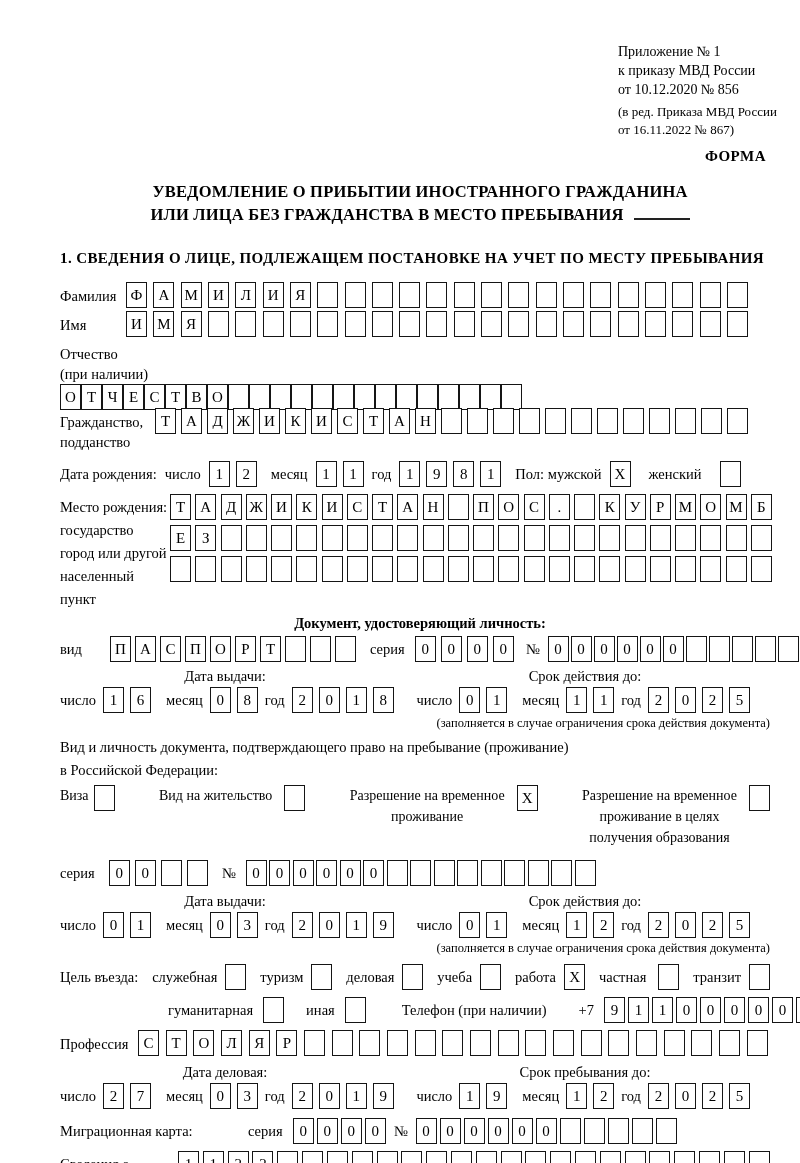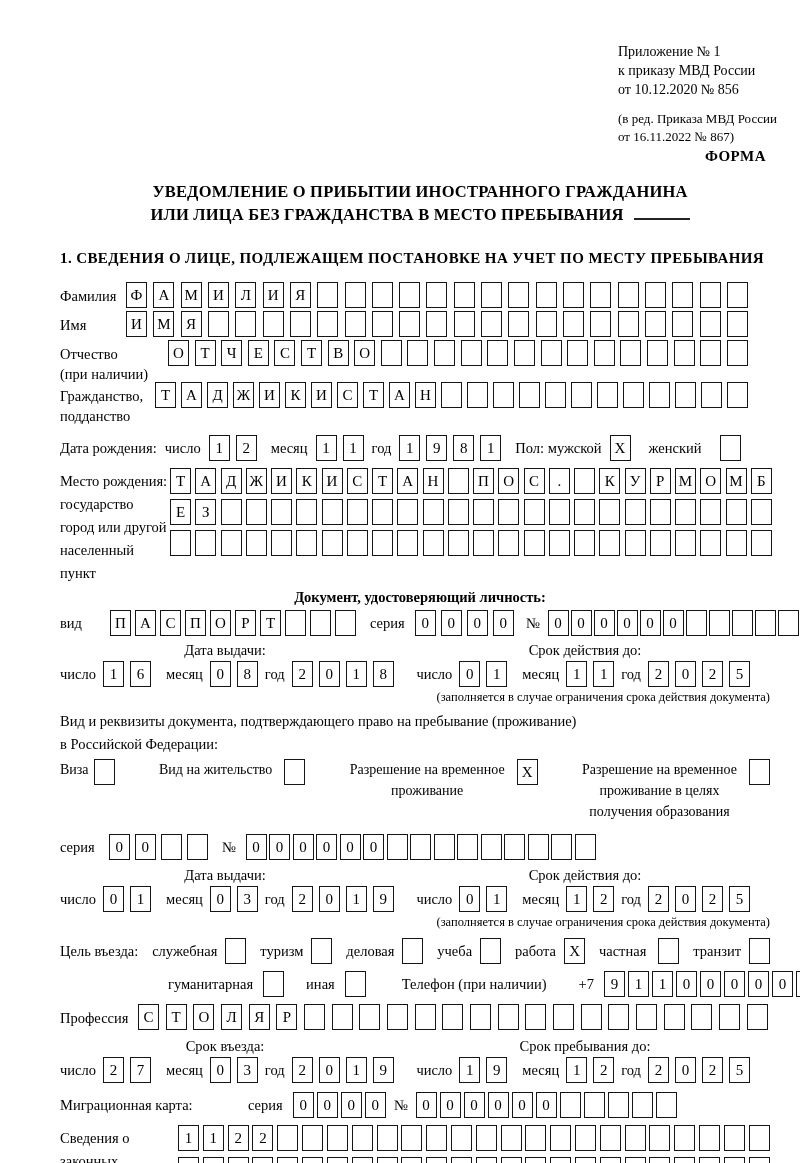--- a/index.html
+++ b/index.html
@@ -4,21 +4,21 @@
 <style>
   html,body{margin:0;padding:0;background:#e8e8e8;}
   .page{
     width:800px;height:1163px;background:#ffffff;position:relative;
     font-family:"Liberation Serif","DejaVu Serif",serif;color:#000;
     margin:0 auto;overflow:hidden;box-sizing:border-box;
   }
   .content{padding:40px 20px 0 60px;box-sizing:border-box;position:relative;}
   
   .annex{position:absolute;left:618px;top:42px;width:178px;font-size:14px;line-height:19px;}
-  .annex .sub{font-size:13px;line-height:18px;margin-top:11px;}
+  .annex .sub{font-size:13px;line-height:18px;margin-top:4px;}
   .forma{position:absolute;right:34px;top:148px;font-size:15px;font-weight:bold;letter-spacing:.5px;}
   
   .title{margin-top:140px;text-align:center;font-weight:bold;font-size:16.5px;line-height:23px;letter-spacing:.2px;}
   .blank-line{display:inline-block;width:56px;border-bottom:2px solid #222;height:14px;margin-left:10px;vertical-align:baseline;}
   .sec-heading{margin-top:24px;font-weight:bold;font-size:15px;letter-spacing:.4px;}
   
   .cell{
     width:21px;height:26px;border:1.6px solid #151515;box-sizing:border-box;
     display:flex;align-items:center;justify-content:center;
     font-size:15px;line-height:1;background:#fff;flex:none;
@@ -110,21 +110,21 @@
           <div class="cell"></div>
           <div class="cell"></div>
           <div class="cell"></div>
           <div class="cell"></div>
           <div class="cell"></div>
           <div class="cell"></div>
           <div class="cell"></div>
         </div>
     </div>
 
-    <div class="frow" style="margin-top:3px;margin-right:32px;">
+    <div class="frow" style="margin-top:3px;margin-right:32px;flex-direction:column;">
       <div class="flabel" style="width:108px;">
         <div>Отчество</div>
         <div>(при наличии)</div>
       </div>
       <div class="cells-sb">
           <div class="cell">О</div>
           <div class="cell">Т</div>
           <div class="cell">Ч</div>
           <div class="cell">Е</div>
           <div class="cell">С</div>
@@ -372,21 +372,21 @@
         <span class="cellgroup loose">
             <div class="cell">2</div>
             <div class="cell">0</div>
             <div class="cell">2</div>
             <div class="cell">5</div>
           </span>
       </div>
     </div>
     <div class="note" style="text-align:right;margin-top:3px;margin-right:10px;">(заполняется в случае ограничения срока действия документа)</div>
 
-    <div style="font-size:14.5px;margin-top:8px;">Вид и реквизиты документа, подтверждающего право на пребывание (проживание)</div>
+    <div style="font-size:14.5px;margin-top:8px;">Вид и личность документа, подтверждающего право на пребывание (проживание)</div>
     <div style="font-size:14.5px;margin-top:6px;">в Российской Федерации:</div>
 
     <div class="frow" style="margin-top:6px;justify-content:space-between;margin-right:10px;">
       <div class="inline" style="gap:5px;align-items:flex-start;">
         <span class="optxt">Виза</span>
         <span class="cell"></span>
       </div>
       <div class="inline" style="gap:12px;align-items:flex-start;">
         <span class="optxt">Вид на жительство</span>
         <span class="cell"></span>
@@ -553,21 +553,21 @@
           <div class="cell"></div>
           <div class="cell"></div>
           <div class="cell"></div>
           <div class="cell"></div>
           <div class="cell"></div>
           <div class="cell"></div>
         </div>
     </div>
 
     <div class="inline" style="margin-top:8px;">
-      <div class="center" style="width:330px;font-size:14.5px;">Срок въезда:</div>
+      <div class="center" style="width:330px;font-size:14.5px;">Дата деловая:</div>
       <div class="center" style="flex:1;font-size:14.5px;">Срок пребывания до:</div>
     </div>
     <div class="inline" style="margin-top:2px;justify-content:space-between;margin-right:30px;">
       <div class="inline" style="gap:7px;">
         <span class="dlabel">число</span>
         <span class="cellgroup loose">
             <div class="cell">2</div>
             <div class="cell">7</div>
           </span>
         <span class="dlabel" style="margin-left:8px;">месяц</span>

